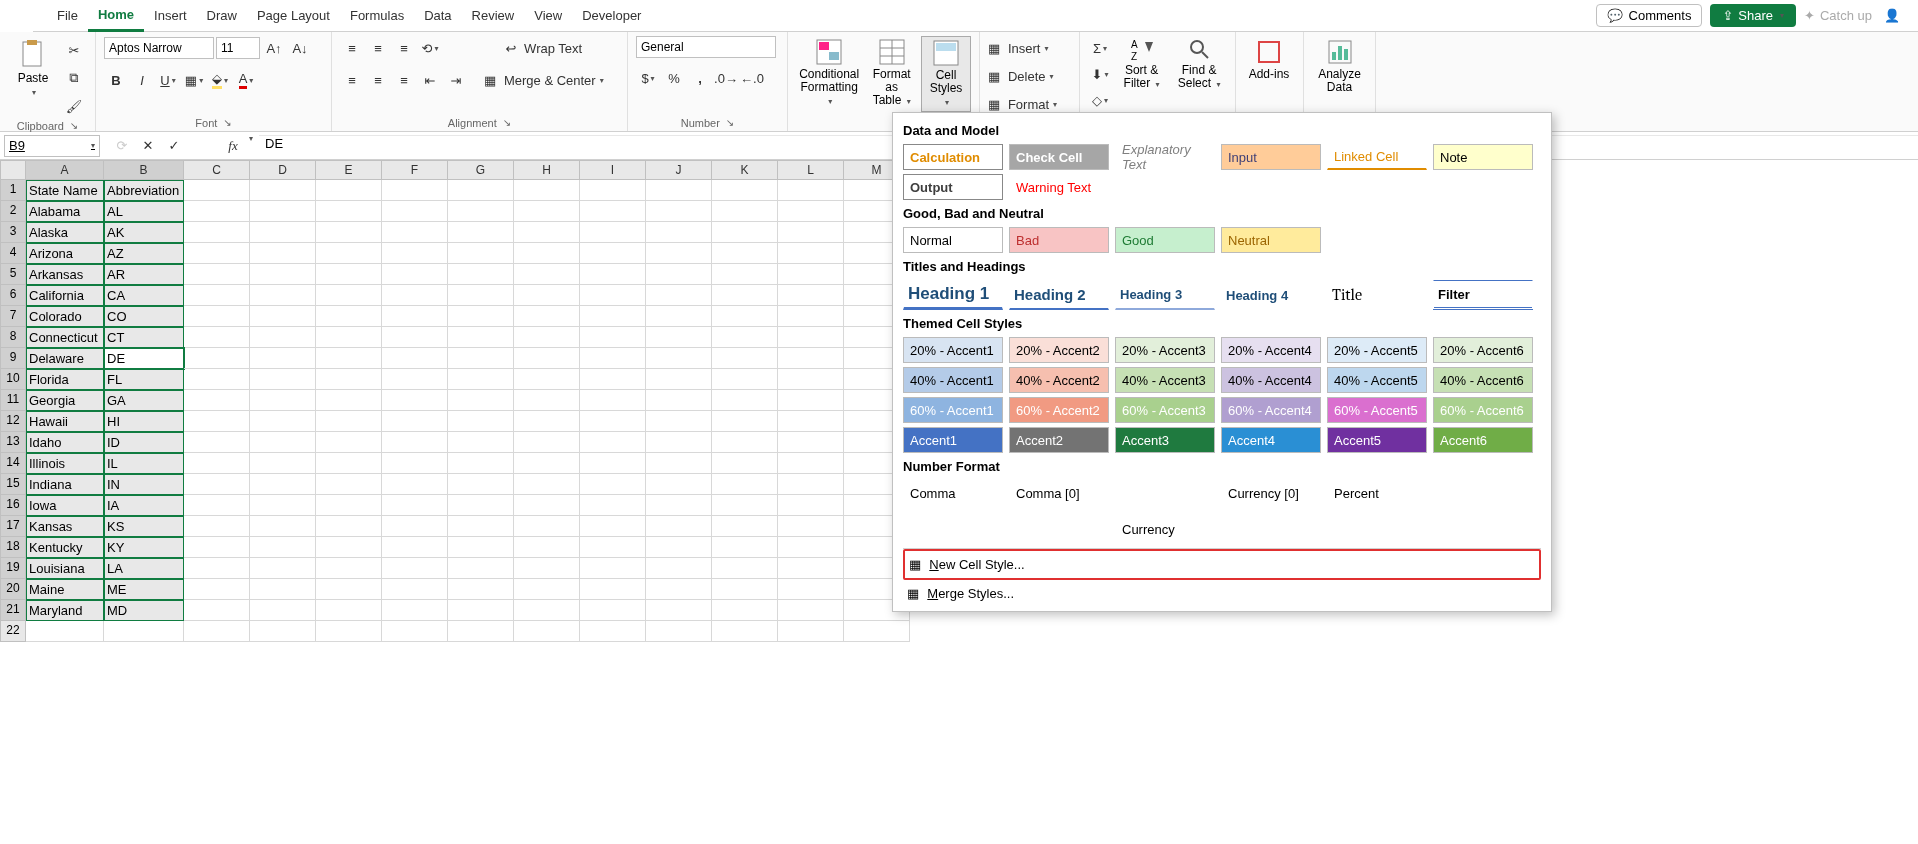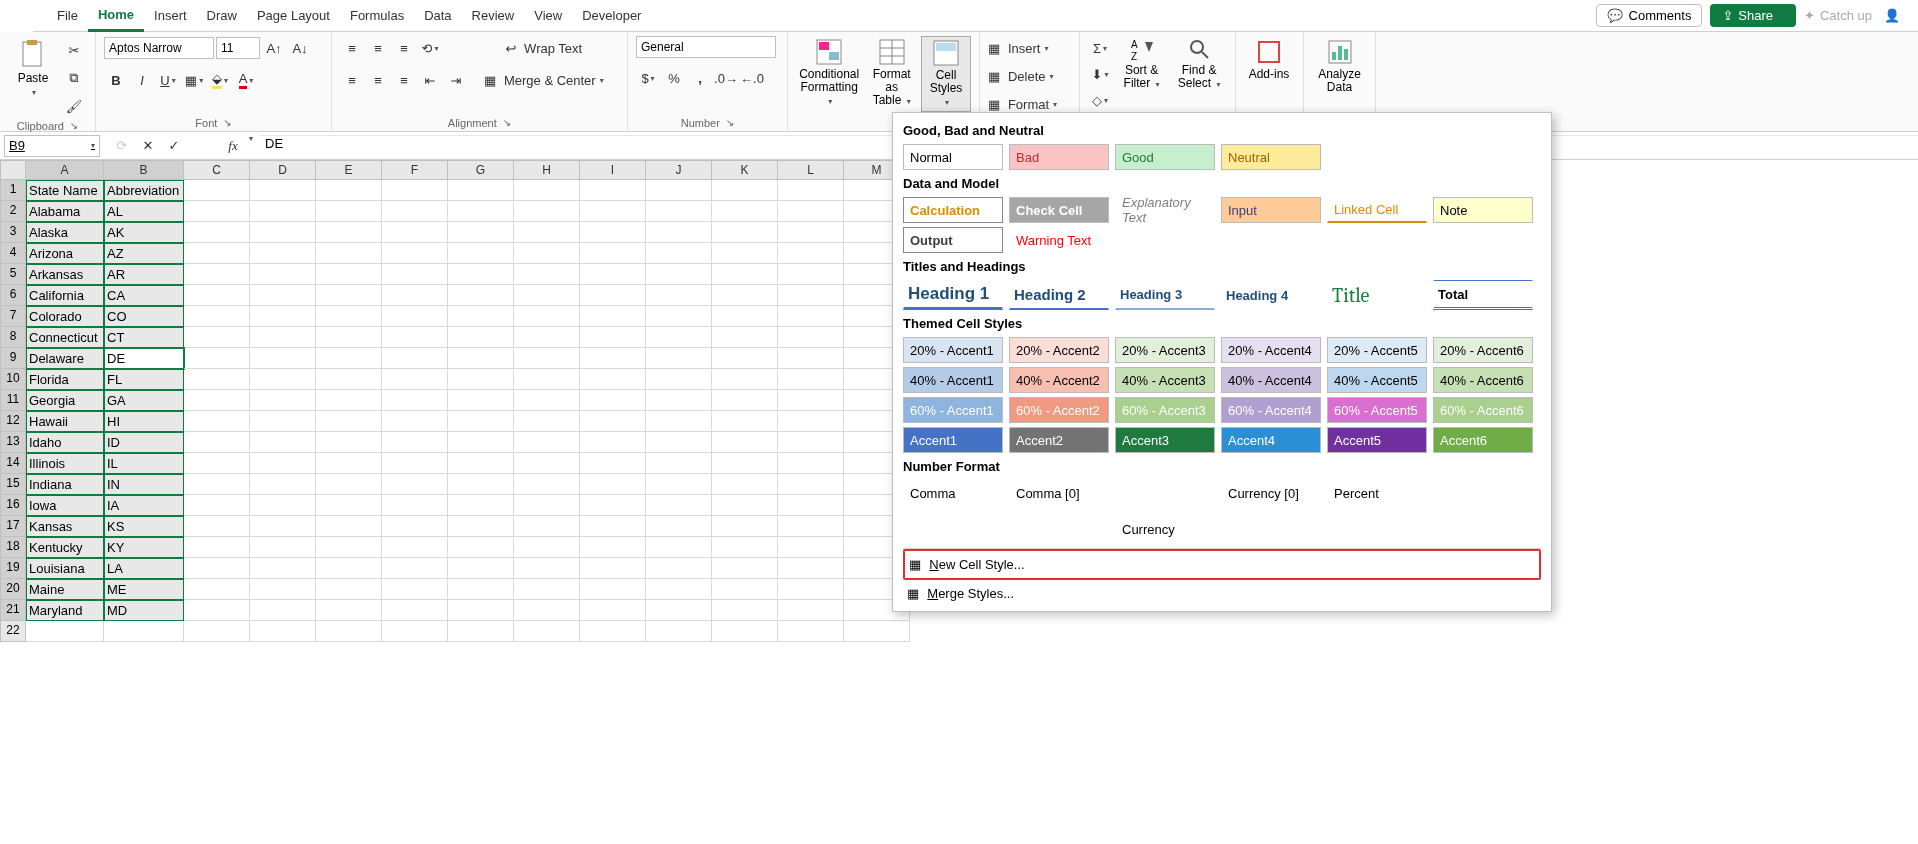--- a/index.html
+++ b/index.html
@@ -685,52 +685,52 @@
         <div class="cell " style="width: 66px;"></div>
         <div class="cell " style="width: 66px;"></div>
         <div class="cell " style="width: 66px;"></div>
         <div class="cell " style="width: 66px;"></div>
       </div>
     </div>
 </div>
 
 <div class="styles-panel">
   <div class="sp-section">
-    <div class="sp-title">Good, Bad and Neutral</div>
-    <div class="sp-row" id="sec1row">
-        <div class="swatch" style="background: rgb(255, 255, 255); color: rgb(0, 0, 0);">Normal</div>
-        <div class="swatch" style="background: rgb(248, 196, 196); color: rgb(189, 47, 47);">Bad</div>
-        <div class="swatch" style="background: rgb(198, 239, 206); color: rgb(30, 123, 52);">Good</div>
-        <div class="swatch" style="background: rgb(255, 235, 156); color: rgb(156, 101, 0);">Neutral</div>
-      </div>
-  </div>
-  <div class="sp-section">
     <div class="sp-title">Data and Model</div>
     <div class="sp-row" id="sec2row1">
         <div class="swatch" style="background: rgb(255, 255, 255); color: rgb(224, 140, 0); font-weight: 600; border: 1px solid rgb(136, 136, 136);">Calculation</div>
         <div class="swatch" style="background: rgb(166, 166, 166); color: rgb(255, 255, 255); font-weight: 600;">Check Cell</div>
         <div class="swatch" style="background: rgb(255, 255, 255); color: rgb(127, 127, 127); font-style: italic; border: 1px solid transparent;">Explanatory Text</div>
         <div class="swatch" style="background: rgb(255, 204, 153); color: rgb(63, 63, 118);">Input</div>
         <div class="swatch" style="background: rgb(255, 255, 255); color: rgb(224, 140, 0); border-width: 1px 1px 2px; border-style: solid; border-color: transparent transparent rgb(224, 140, 0); border-image: initial;">Linked Cell</div>
         <div class="swatch" style="background: rgb(255, 255, 204); color: rgb(0, 0, 0);">Note</div>
       </div>
     <div class="sp-row" id="sec2row2">
         <div class="swatch" style="background: rgb(255, 255, 255); color: rgb(63, 63, 63); font-weight: 600; border: 1px solid rgb(136, 136, 136);">Output</div>
         <div class="swatch" style="background: rgb(255, 255, 255); color: rgb(255, 0, 0); border: 1px solid transparent;">Warning Text</div>
       </div>
   </div>
   <div class="sp-section">
+    <div class="sp-title">Good, Bad and Neutral</div>
+    <div class="sp-row" id="sec1row">
+        <div class="swatch" style="background: rgb(255, 255, 255); color: rgb(0, 0, 0);">Normal</div>
+        <div class="swatch" style="background: rgb(248, 196, 196); color: rgb(189, 47, 47);">Bad</div>
+        <div class="swatch" style="background: rgb(198, 239, 206); color: rgb(30, 123, 52);">Good</div>
+        <div class="swatch" style="background: rgb(255, 235, 156); color: rgb(156, 101, 0);">Neutral</div>
+      </div>
+  </div>
+  <div class="sp-section">
     <div class="sp-title">Titles and Headings</div>
     <div class="sp-row" id="sec3row">
         <div class="swatch" style="border: 1px solid transparent;;font-size:17px;font-weight:700;color:#1f4e78;border-bottom:3px solid #4472c4;width:100px;height:30px;display:flex;align-items:center;padding:0 4px;cursor:pointer">Heading 1</div>
         <div class="swatch" style="border: 1px solid transparent;;font-size:15px;font-weight:700;color:#1f4e78;border-bottom:2px solid #4472c4;width:100px;height:30px;display:flex;align-items:center;padding:0 4px;cursor:pointer">Heading 2</div>
         <div class="swatch" style="border: 1px solid transparent;;font-size:13px;font-weight:700;color:#1f4e78;border-bottom:2px solid #8ea9db;width:100px;height:30px;display:flex;align-items:center;padding:0 4px;cursor:pointer">Heading 3</div>
         <div class="swatch" style="border: 1px solid transparent;;font-size:13px;font-weight:700;color:#1f4e78;width:100px;height:30px;display:flex;align-items:center;padding:0 4px;cursor:pointer">Heading 4</div>
-        <div class="swatch" style="border: 1px solid transparent;;font-size:20px;font-family:Cambria,serif;color:#15803d;width:100px;height:30px;display:flex;align-items:center;padding:0 4px;cursor:pointer">Title</div>
-        <div class="swatch" style="border: 1px solid transparent;;font-weight:700;border-top:1px solid #4472c4;border-bottom:3px double #4472c4;width:100px;height:30px;display:flex;align-items:center;padding:0 4px;cursor:pointer">Total</div>
+        <div class="swatch" style="border: 1px solid transparent;;font-size:16px;font-family:Cambria,serif;color:#000000;width:100px;height:30px;display:flex;align-items:center;padding:0 4px;cursor:pointer">Title</div>
+        <div class="swatch" style="border: 1px solid transparent;;font-weight:700;border-top:1px solid #4472c4;border-bottom:3px double #4472c4;width:100px;height:30px;display:flex;align-items:center;padding:0 4px;cursor:pointer">Filter</div>
       </div>
   </div>
   <div class="sp-section">
     <div class="sp-title">Themed Cell Styles</div>
     <div id="sec4rows">
         <div class="sp-row">
           <div class="swatch" style="background: rgb(216, 228, 242); color: rgb(0, 0, 0);">20% - Accent1</div>
           <div class="swatch" style="background: rgb(250, 223, 216); color: rgb(0, 0, 0);">20% - Accent2</div>
           <div class="swatch" style="background: rgb(226, 239, 218); color: rgb(0, 0, 0);">20% - Accent3</div>
           <div class="swatch" style="background: rgb(230, 223, 240); color: rgb(0, 0, 0);">20% - Accent4</div>

